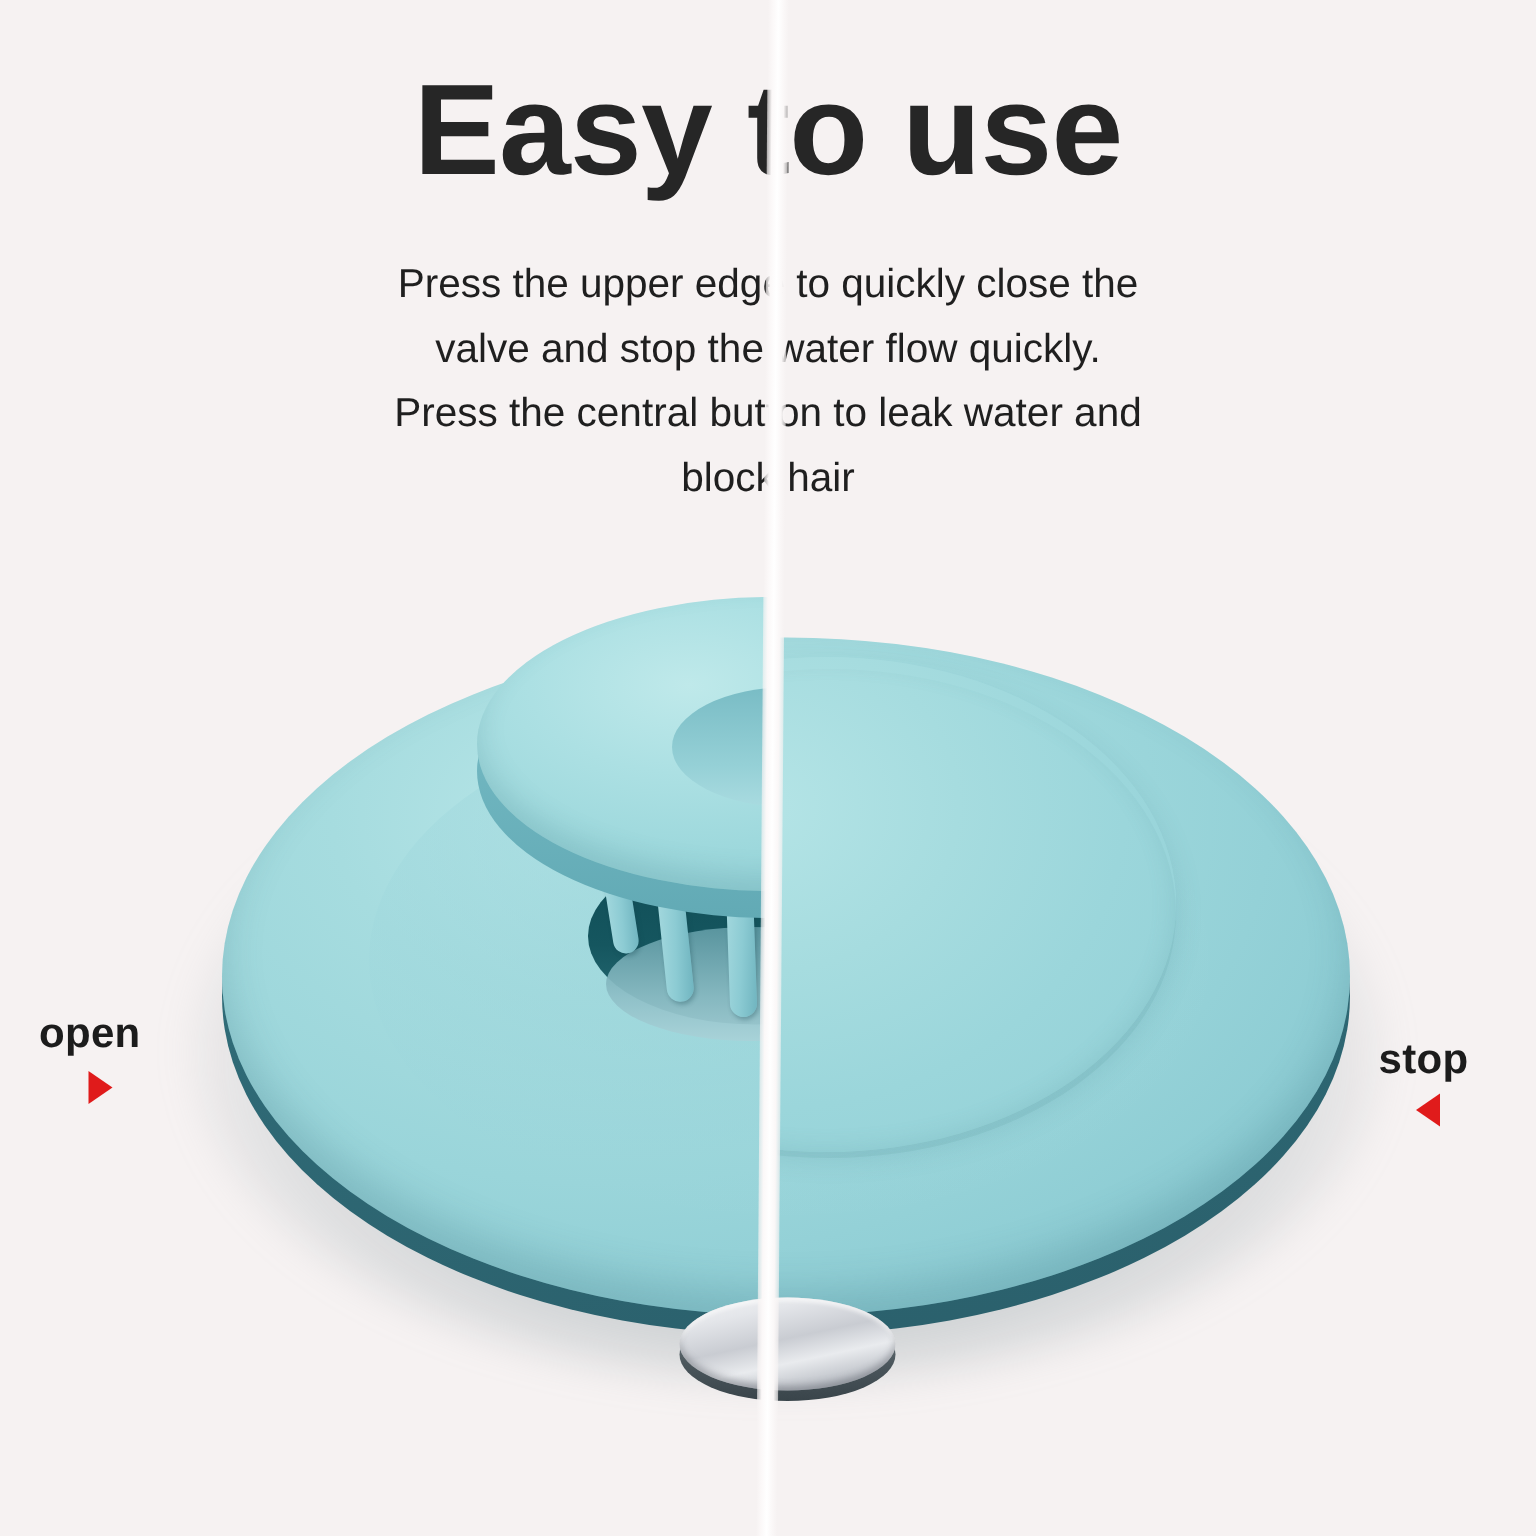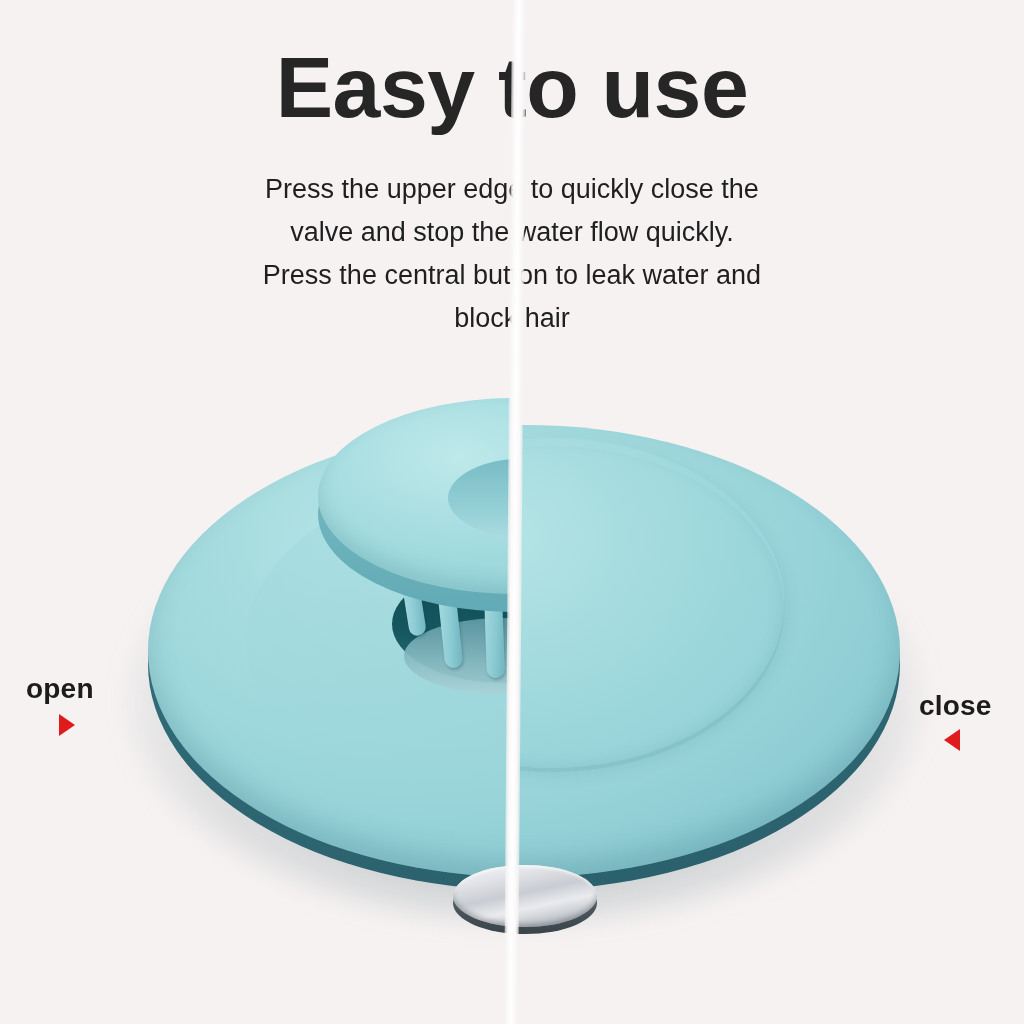--- a/index.html
+++ b/index.html
@@ -341,16 +341,16 @@
 
     <div class="metal-rim"></div>
     <div class="metal-face"></div>
   </div>
 
   <div class="splitter"></div>
 
   <div class="label label-open">open</div>
   <div class="arrow arrow-open"></div>
 
-  <div class="label label-close">close</div>
+  <div class="label label-close">stop</div>
   <div class="arrow arrow-close"></div>
 
 </div>
 
 </body></html>

